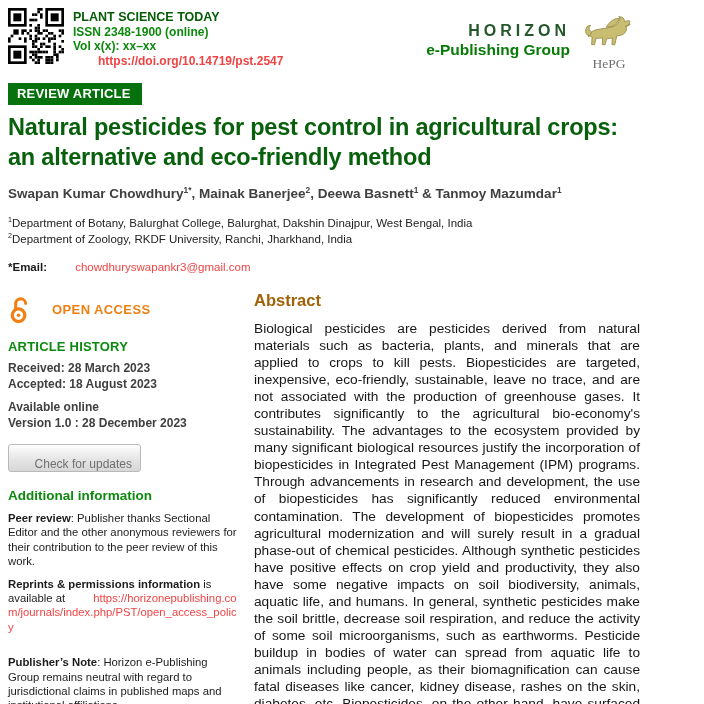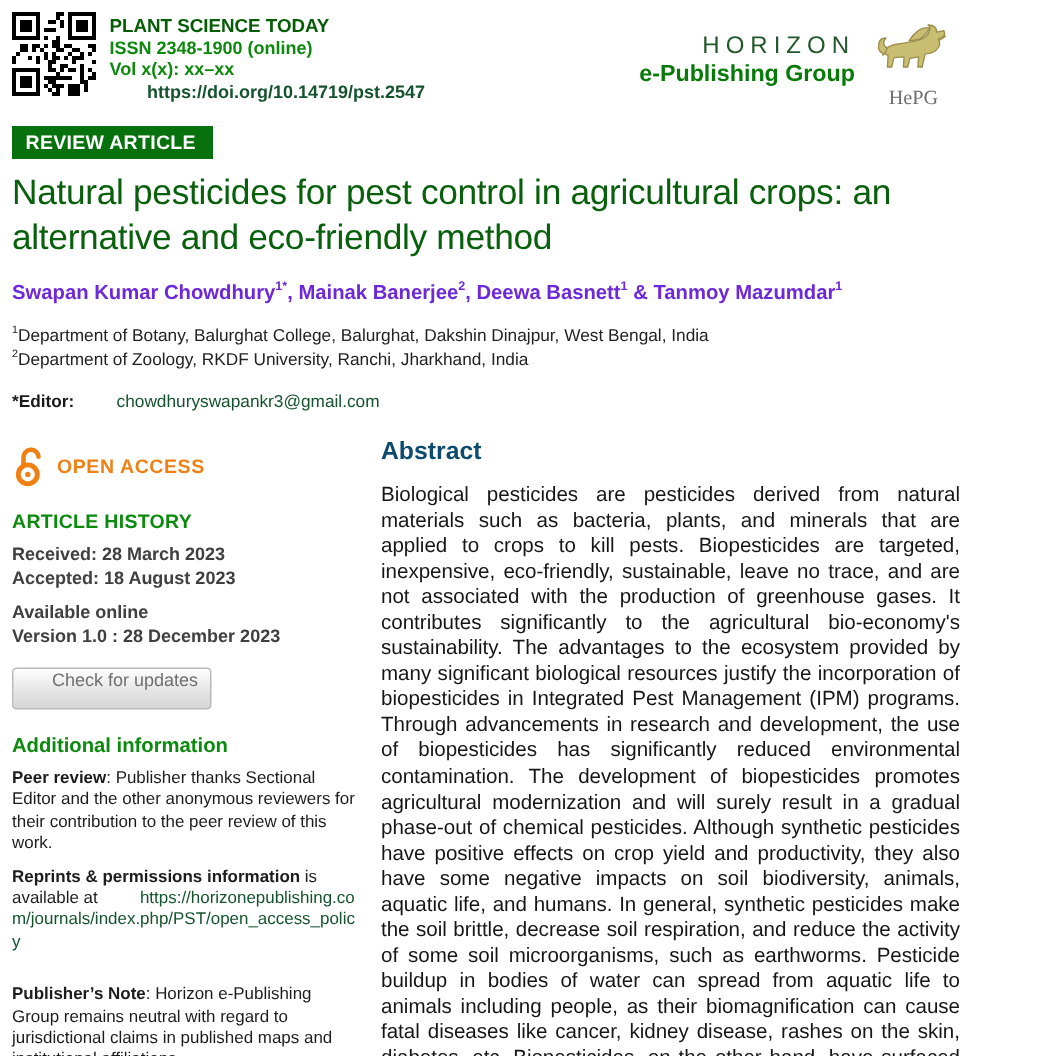--- a/index.html
+++ b/index.html
@@ -1,71 +1,71 @@
 <!DOCTYPE html>
 <html><head>
 <meta charset="utf-8">
 <style>
   html,body{margin:0;padding:0;background:#fff;}
   .page{
     width:648px;height:704px;box-sizing:border-box;
     padding:8px 8px 0 8px;overflow:hidden;position:relative;
     font-family:"Liberation Sans","DejaVu Sans",sans-serif;color:#1a1a1a;background:#fff;
   }
-  a.lnk{color:#14532d;text-decoration:none;cursor:pointer;padding-left:25px;}
+  a.lnk{color:#ef4444;text-decoration:none;cursor:pointer;padding-left:25px;}
   sup{font-size:62%;line-height:0;vertical-align:super;}
   b{font-weight:bold;}
 
   
   .masthead{display:flex;align-items:flex-start;}
   .qr{width:56px;height:56px;flex:none;}
   .jinfo{margin-left:9px;font-size:12px;font-weight:bold;line-height:14.6px;padding-top:2px;}
   .jname{color:#045c04;font-size:12.5px;}
   .jissn,.jvol{color:#0d8a0d;}
   .jdoi{font-weight:bold;}
   .spacer{flex:1;}
   .pubblock{display:flex;align-items:flex-start;padding-top:6px;}
   .pubtext{text-align:right;padding-top:8px;}
-  .pub1{color:#24582c;font-size:16px;font-weight:normal;letter-spacing:4px;line-height:18px;}
+  .pub1{color:#24582c;font-size:16px;font-weight:bold;letter-spacing:4px;line-height:18px;}
   .pub2{color:#077a07;font-size:15.5px;font-weight:bold;line-height:20px;}
   .lionwrap{width:62px;margin-left:8px;text-align:center;}
   .lioncap{font-family:"Liberation Serif","DejaVu Serif",serif;color:#6e6e6e;font-size:13.5px;margin-top:-4px;}
 
   
   .badge{display:inline-block;margin-top:11px;background:#07710d;color:#fff;
     font-size:13px;font-weight:bold;padding:3px 11px 4px 9px;letter-spacing:0.2px;text-align:center;}
-  .title{margin:7px 0 0 0;color:#08600c;font-size:23.5px;line-height:30px;font-weight:normal;
+  .title{margin:7px 0 0 0;color:#08600c;font-size:23.5px;line-height:30px;font-weight:bold;
     letter-spacing:-0.2px;max-width:680px;}
-  .authors{margin-top:14px;font-size:13.5px;font-weight:bold;color:#6d28d9;}
+  .authors{margin-top:14px;font-size:13.5px;font-weight:bold;color:#404040;}
   .affils{margin-top:15px;font-size:11.5px;line-height:15.5px;color:#222;}
   .email{margin-top:14px;font-size:11.5px;}
 
   
   .cols{display:flex;margin-top:16px;gap:15px;}
   .leftcol{width:231px;flex:none;font-size:11px;line-height:14px;}
   .rightcol{flex:1;min-width:0;}
 
-  .oarow{display:flex;align-items:center;gap:7px;margin-top:6px;}
+  .oarow{display:flex;align-items:center;gap:21px;margin-top:6px;}
   .oatext{color:#f08013;font-weight:bold;font-size:13px;letter-spacing:0.4px;}
   .sechead{color:#0c8a0e;font-weight:bold;}
   .h-history{font-size:13px;margin-top:16px;letter-spacing:0.2px;}
   .histline{font-weight:bold;color:#404040;font-size:12px;line-height:15.5px;}
   .histblock1{margin-top:7px;}
   .histblock2{margin-top:8px;}
-  .cfu-btn{margin-top:13px;display:flex;align-items:flex-start;gap:19px;
+  .cfu-btn{margin-top:13px;display:flex;align-items:flex-end;gap:19px;
     width:133px;height:28px;border:1px solid #b9b9b9;border-radius:3px;
     background:linear-gradient(#fefefe,#e3e3e3 60%,#d7d7d7);cursor:pointer;padding:0 8px 0 6px;box-sizing:border-box;}
   .cfu-label{color:#6f6f6f;font-size:12px;white-space:nowrap;}
   .h-additional{font-size:13.5px;margin-top:17px;}
   .leftcol p{margin:8px 0 0 0;font-size:11.3px;line-height:14.4px;color:#1c1c1c;}
   .leftcol p a.lnk{word-break:break-all;}
   .p-note{margin-top:21px !important;}
 
   
-  .abs-head{color:#0c4a6e;font-size:16.5px;font-weight:bold;margin-top:2px;}
+  .abs-head{color:#a16207;font-size:16.5px;font-weight:bold;margin-top:2px;}
   .abs-body{margin-top:10px;font-size:13.7px;line-height:17.05px;text-align:justify;color:#161616;}
 </style>
 </head>
 <body>
 
 <div class="page">
 
   <div class="masthead">
     <svg class="qr" id="qrsvg" viewBox="0 0 21 21">
         <rect x="0" y="0" width="21" height="21" fill="#fff"></rect>
@@ -210,21 +210,21 @@
 
   <div>
     <span class="badge">REVIEW ARTICLE</span>
   </div>
   <h1 class="title">Natural pesticides for pest control in agricultural crops: an alternative and eco-friendly method</h1>
   <div class="authors">Swapan Kumar Chowdhury<sup>1*</sup>, Mainak Banerjee<sup>2</sup>, Deewa Basnett<sup>1</sup> &amp; Tanmoy Mazumdar<sup>1</sup></div>
   <div class="affils">
     <div><sup>1</sup>Department of Botany, Balurghat College, Balurghat, Dakshin Dinajpur, West Bengal, India</div>
     <div><sup>2</sup>Department of Zoology, RKDF University, Ranchi, Jharkhand, India</div>
   </div>
-  <div class="email"><b>*Editor: </b><a class="lnk">chowdhuryswapankr3@gmail.com</a></div>
+  <div class="email"><b>*Email: </b><a class="lnk">chowdhuryswapankr3@gmail.com</a></div>
 
   <div class="cols">
 
     <div class="leftcol">
 
       <div class="oarow">
         <svg width="23" height="29" viewBox="0 0 24 30">
           <path d="M8 14 V9.5 a5.2 5.2 0 0 1 10.4 -0.8" fill="none" stroke="#f08013" stroke-width="3.2" stroke-linecap="round"></path>
           <circle cx="11" cy="21" r="6.6" fill="none" stroke="#f08013" stroke-width="3.4"></circle>
           <circle cx="11" cy="21" r="1.9" fill="#f08013"></circle>

